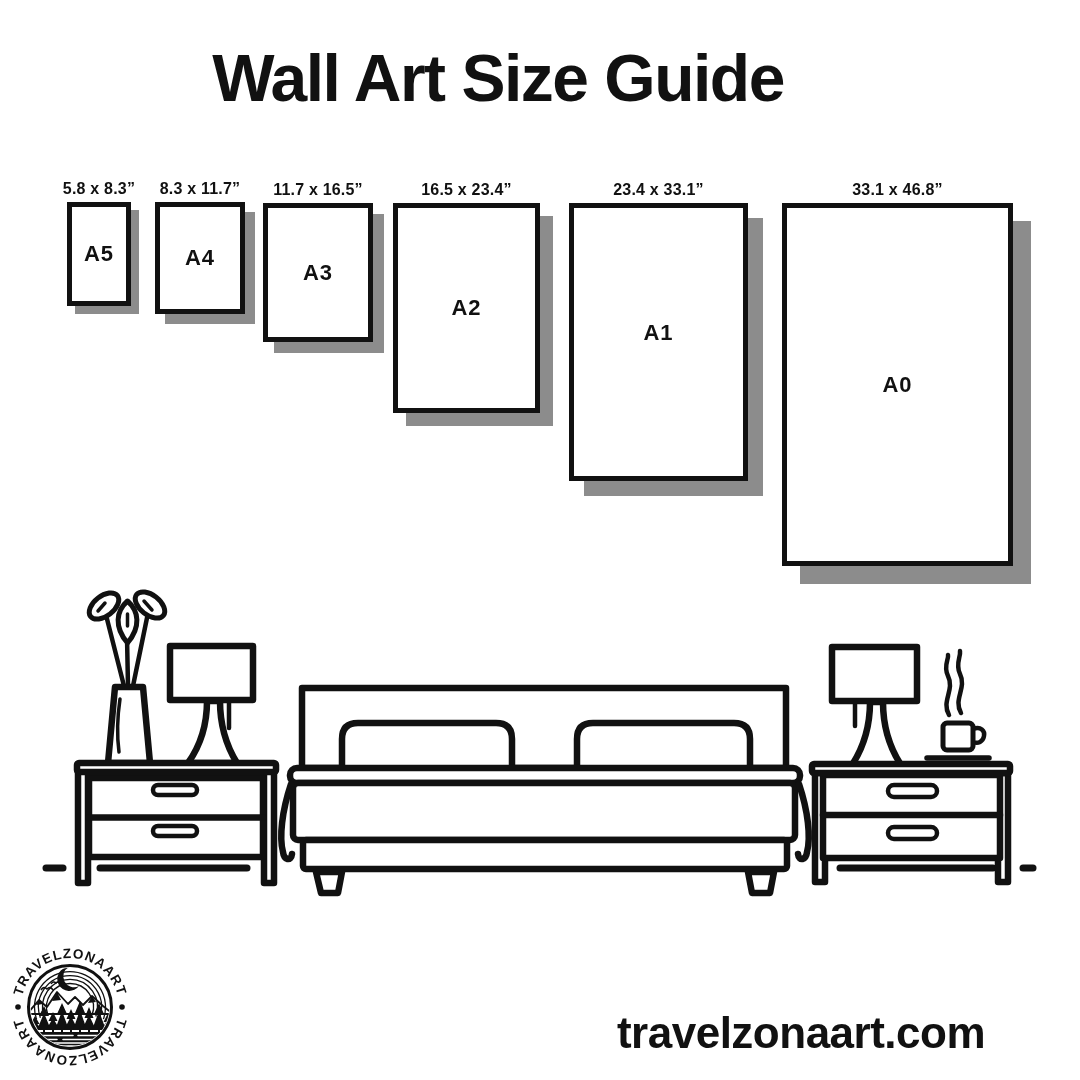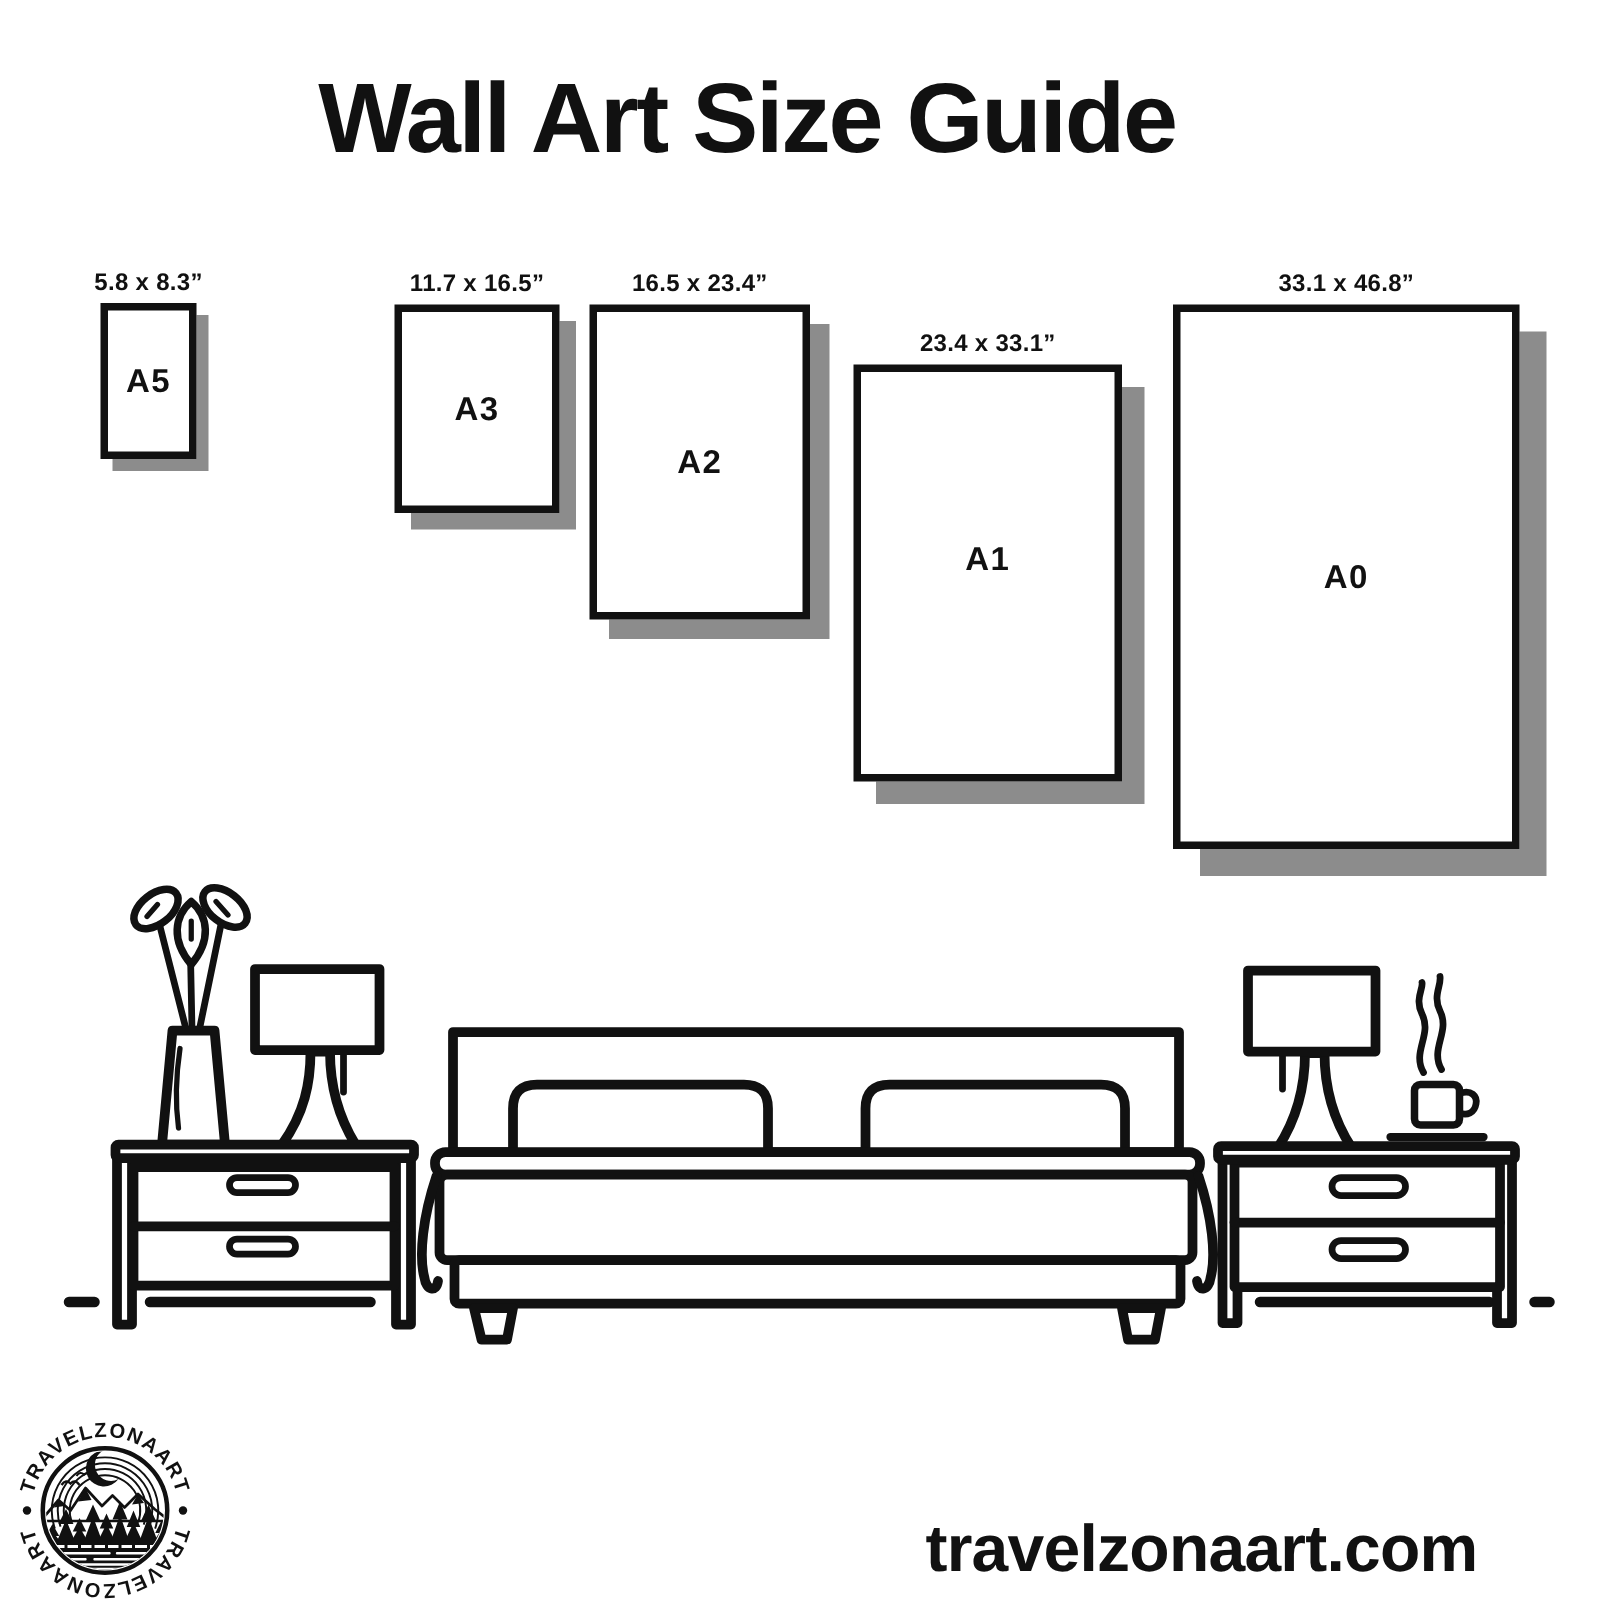--- a/index.html
+++ b/index.html
@@ -16,21 +16,21 @@
   .frame{
     position:absolute;box-sizing:border-box;background:#fff;
     border:5px solid var(--ink);
     box-shadow:var(--sh) var(--sh) 0 var(--shadow);
     display:flex;align-items:center;justify-content:center;
   }
   .f-a5{left:67px;top:202px;width:64px;height:104px;--sh:8px;}
   .f-a4{left:155px;top:202px;width:90px;height:112px;--sh:10px;}
   .f-a3{left:263px;top:203px;width:110px;height:139px;--sh:11px;}
   .f-a2{left:393px;top:203px;width:147px;height:210px;--sh:13px;}
-  .f-a1{left:569px;top:203px;width:179px;height:278px;margin-top:40px;--sh:15px;}
+  .f-a1{left:569px;top:203px;width:179px;height:278px;--sh:15px;}
   .f-a0{left:782px;top:203px;width:231px;height:363px;align-items:center;--sh:18px;}
   .letter{font-size:22px;font-weight:700;letter-spacing:1px;}
   .f-a1 .letter{margin-bottom:18px;}
   .dims{
     position:absolute;bottom:calc(100% + 9px);left:50%;transform:translateX(-50%);
     font-size:16px;font-weight:700;white-space:nowrap;letter-spacing:0.2px;
   }
   .bedroom{position:absolute;left:40px;top:585px;overflow:visible;}
   .k  {stroke:var(--ink);stroke-width:6.5;fill:none;stroke-linecap:round;stroke-linejoin:round;}
   .kw {stroke:var(--ink);stroke-width:6.5;fill:#fff;stroke-linecap:round;stroke-linejoin:round;}
@@ -52,20 +52,24 @@
 <body>
 
 <div class="canvas">
 
   <div class="title">Wall Art Size Guide</div>
 
   <div class="frame f-a5">
     <span class="dims">5.8 x 8.3”</span>
     <span class="letter">A5</span>
   </div>
+  <div class="frame f-a4">
+    <span class="dims">8.3 x 11.7”</span>
+    <span class="letter">A4</span>
+  </div>
   <div class="frame f-a3">
     <span class="dims">11.7 x 16.5”</span>
     <span class="letter">A3</span>
   </div>
   <div class="frame f-a2">
     <span class="dims">16.5 x 23.4”</span>
     <span class="letter">A2</span>
   </div>
   <div class="frame f-a1">
     <span class="dims">23.4 x 33.1”</span>

